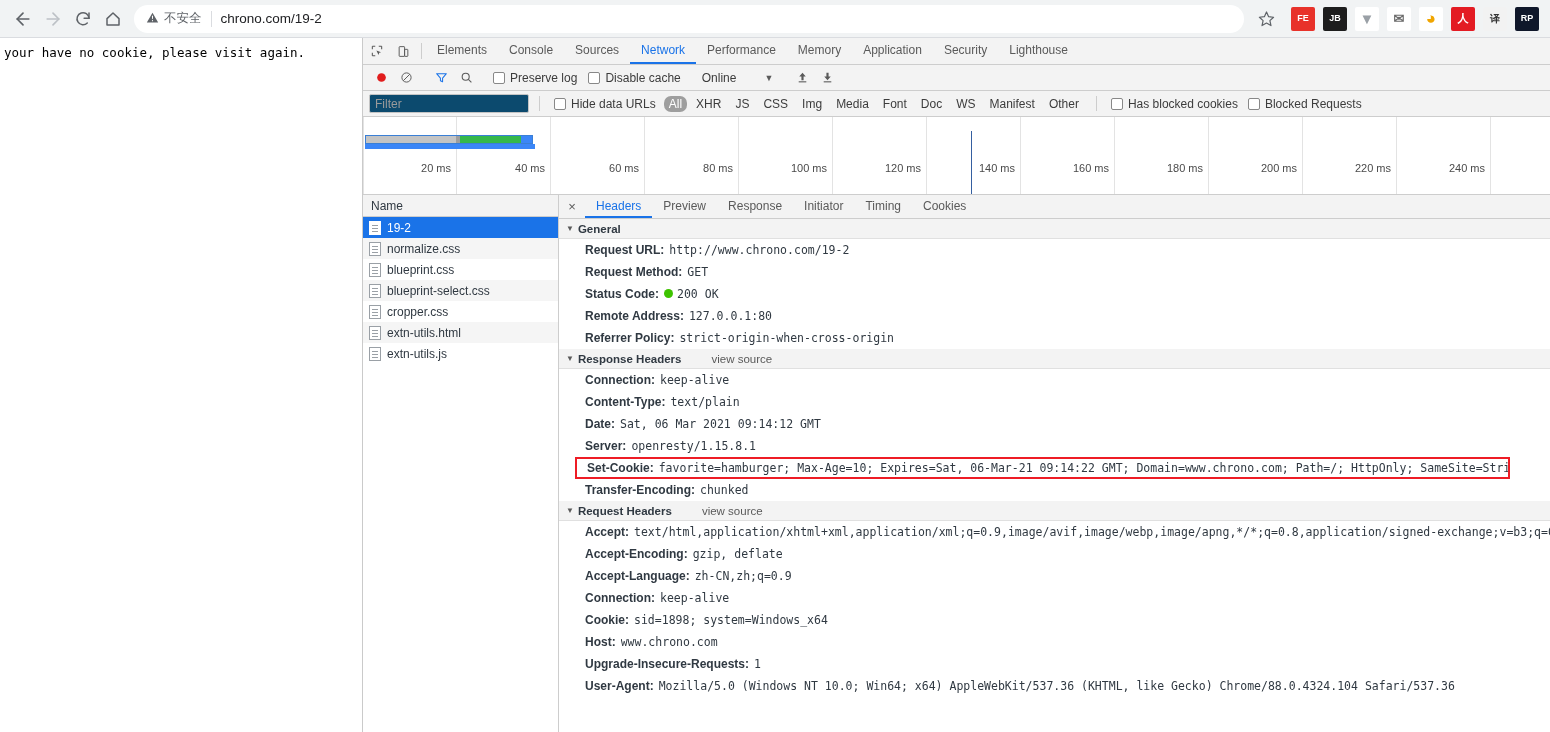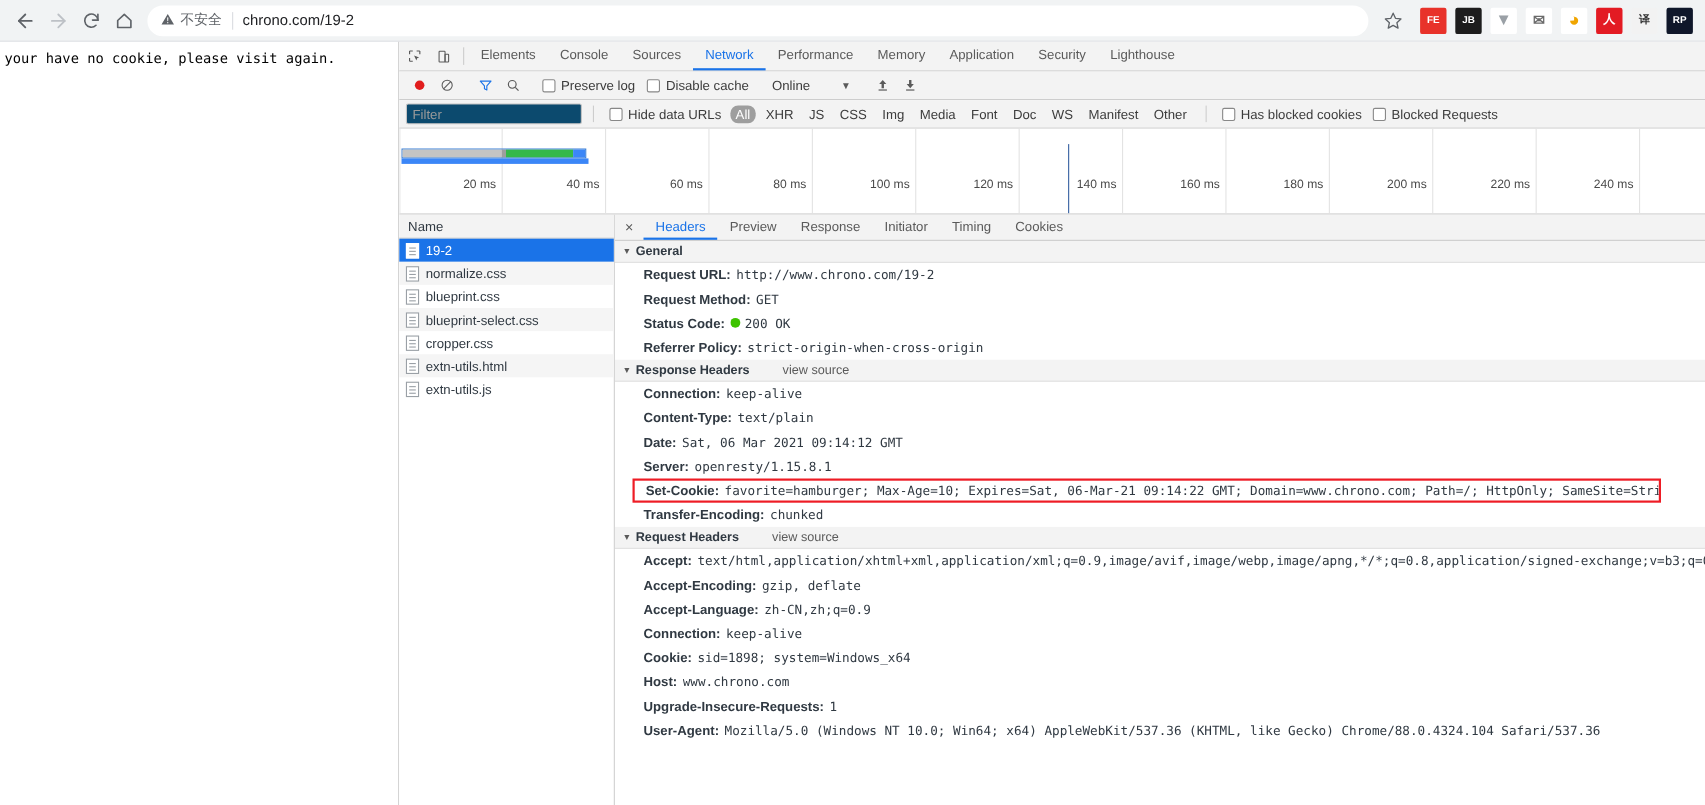--- a/index.html
+++ b/index.html
@@ -663,20 +663,24 @@
           </div>
           <div class="hdr-row">
             <span class="hdr-name">Request Method:</span>
             <span class="hdr-val">GET</span>
           </div>
           <div class="hdr-row">
             <span class="hdr-name">Status Code:</span>
             <span class="hdr-val"><span class="status-dot"></span><span>200 OK</span></span>
           </div>
           <div class="hdr-row">
+            <span class="hdr-name">Remote Address:</span>
+            <span class="hdr-val">127.0.0.1:80</span>
+          </div>
+          <div class="hdr-row">
             <span class="hdr-name">Referrer Policy:</span>
             <span class="hdr-val">strict-origin-when-cross-origin</span>
           </div>
 
           <div class="section-head">
             <span class="tri">▼</span>
             <span>Response Headers</span>
             <span class="view-source">view source</span>
           </div>
           <div class="hdr-row">

